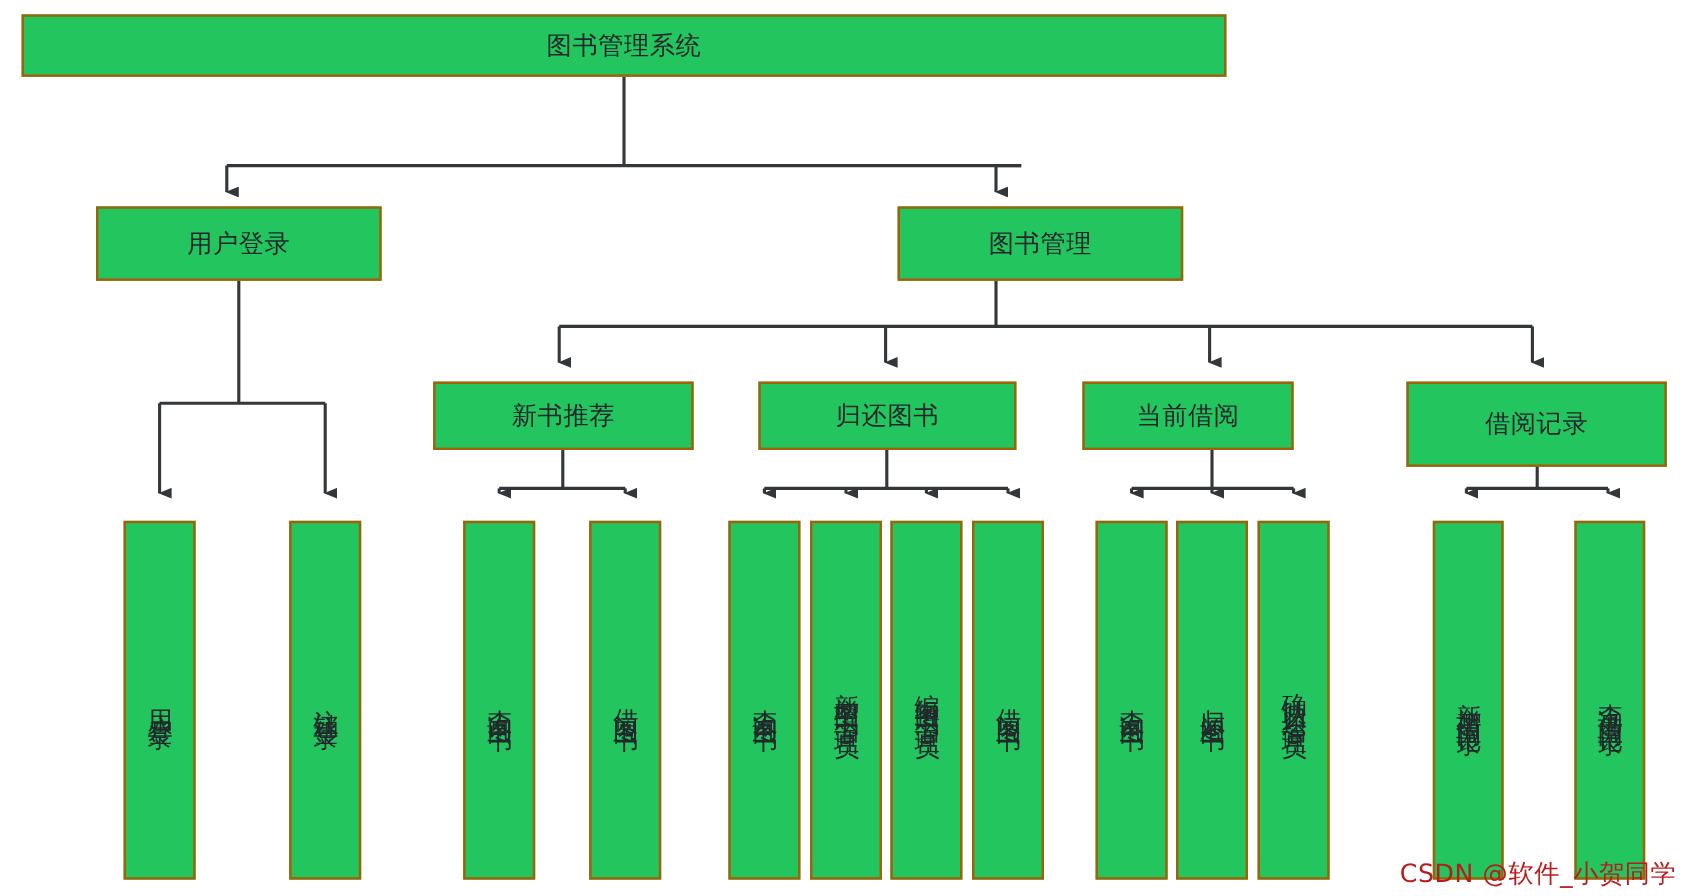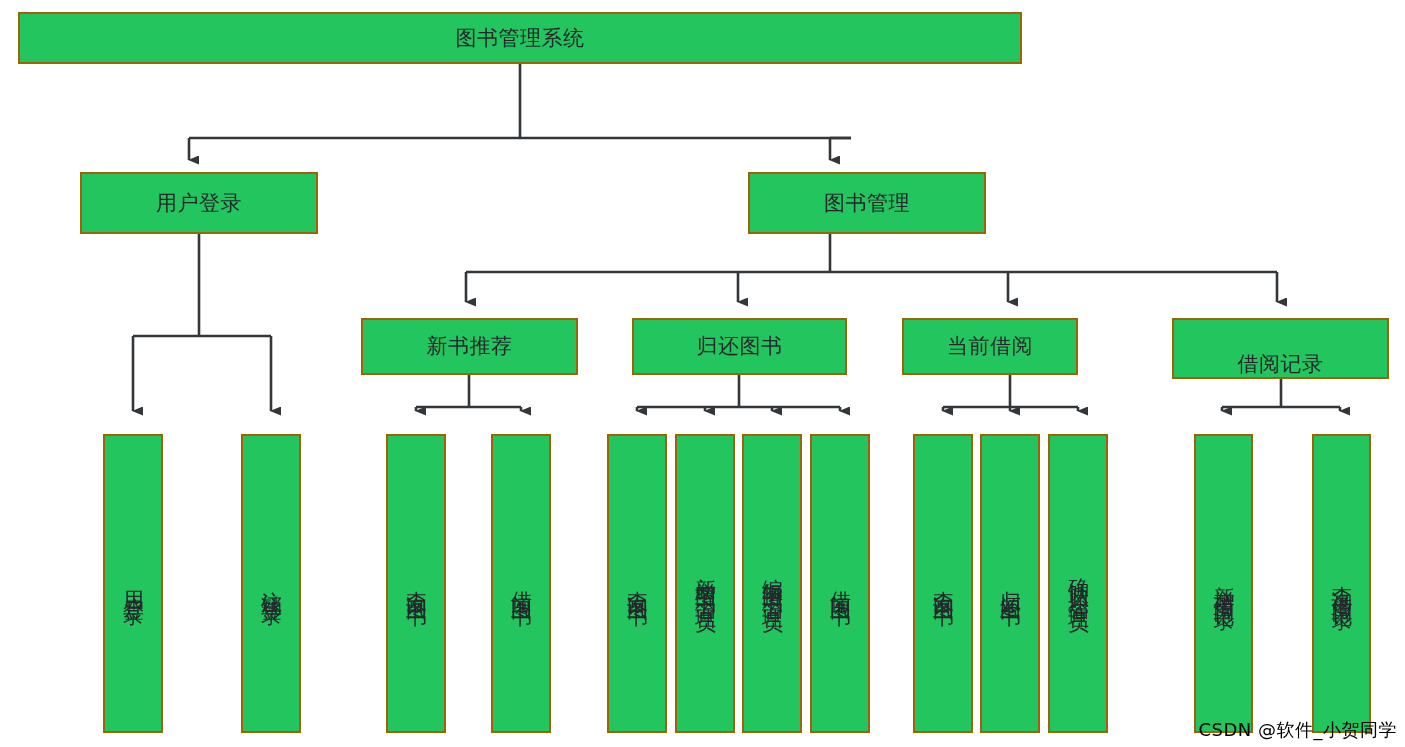--- a/index.html
+++ b/index.html
@@ -54,22 +54,22 @@
     text-orientation: upright;
     letter-spacing: 5px;
     font-size: 21px;
     white-space: nowrap;
     line-height: 1;
   }
   #watermark {
     position: absolute;
     right: 8px;
     bottom: 5px;
-    color: #000000;
-    font-size: 18px;
+    color: #b91c1c;
+    font-size: 21px;
     letter-spacing: 0.5px;
     white-space: nowrap;
     z-index: 5;
   }
 </style>
 </head>
 <body>
 
 <div id="diagram-root">
 
@@ -137,21 +137,21 @@
 
   <div class="node" style="left:361px; top:318px; width:217px; height:57px;">
     <span class="node-label">新书推荐</span>
   </div>
   <div class="node" style="left:632px; top:318px; width:215px; height:57px;">
     <span class="node-label">归还图书</span>
   </div>
   <div class="node" style="left:902px; top:318px; width:176px; height:57px;">
     <span class="node-label">当前借阅</span>
   </div>
-  <div class="node" style="left:1172px; top:318px; width:217px; height:61px;align-items:flex-end;">
+  <div class="node" style="left:1172px; top:318px; width:217px; height:71px;">
     <span class="node-label">借阅记录</span>
   </div>
 
   <div class="node vertical" style="left:103px; top:434px; width:60px; height:299px;">
     <span class="node-label">用户登录</span>
   </div>
   <div class="node vertical" style="left:241px; top:434px; width:60px; height:299px;">
     <span class="node-label">注销登录</span>
   </div>
 

